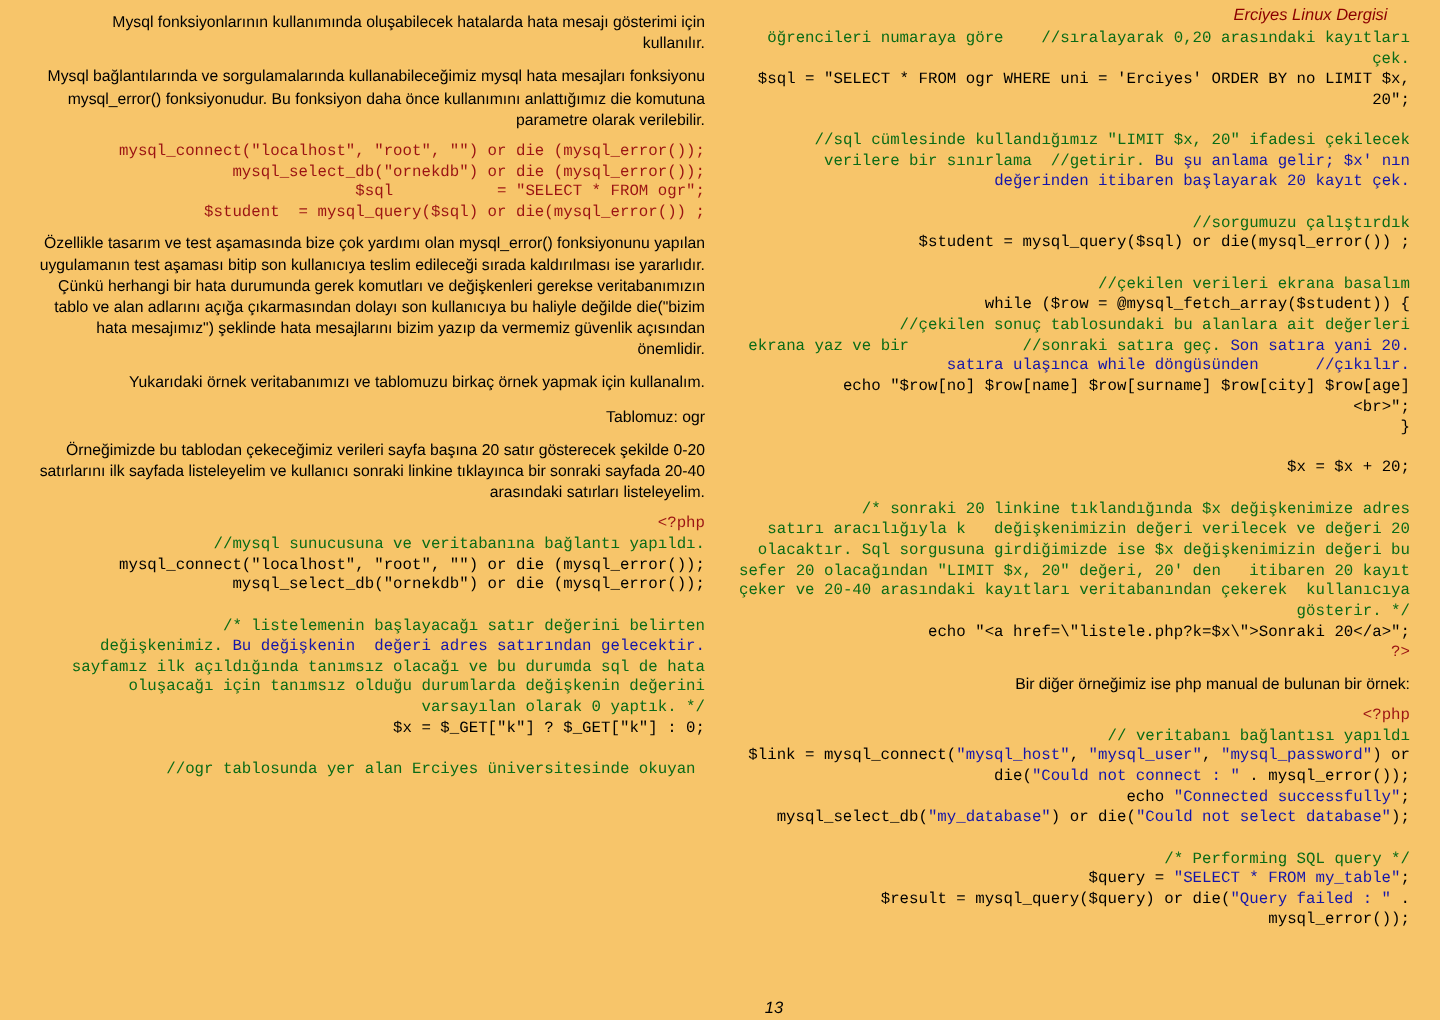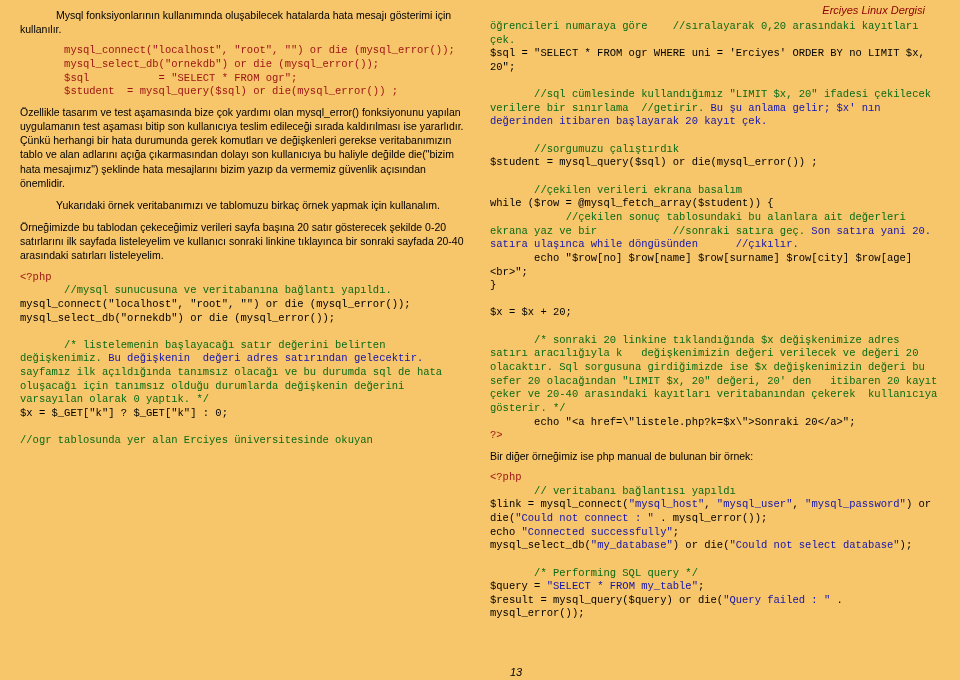--- a/index.html
+++ b/index.html
@@ -15,20 +15,21 @@
   }
   .page {
     display: flex;
     gap: 20px;
     padding: 8px 20px 0 20px;
     position: relative;
   }
   .col {
     flex: 1;
     line-height: 1.35;
+    text-align: right;
   }
   .header-right {
     position: absolute;
     right: 35px;
     top: 4px;
     color: #8b0000;
     font-style: italic;
     font-family: 'Trebuchet MS', sans-serif;
     font-size: 11px;
   }
@@ -57,30 +58,32 @@
 </style>
 </head>
 <body>
 
 <div class="header-right">Erciyes Linux Dergisi</div>
 
 <div class="page">
 
   <div class="col">
     <p class="indent">Mysql fonksiyonlarının kullanımında oluşabilecek hatalarda hata mesajı gösterimi için kullanılır.</p>
+    <p>Mysql bağlantılarında ve sorgulamalarında kullanabileceğimiz mysql hata mesajları fonksiyonu mysql_error() fonksiyonudur. Bu fonksiyon daha önce kullanımını anlattığımız die komutuna parametre olarak verilebilir.</p>
 
     <pre class="red"><span>       mysql_connect("localhost", "root", "") or die (mysql_error());</span>
 <span>       mysql_select_db("ornekdb") or die (mysql_error());</span>
 <span>       $sql           = "SELECT * FROM ogr";</span>
 <span>       $student  = mysql_query($sql) or die(mysql_error()) ;</span></pre>
 
     <p>Özellikle tasarım ve test aşamasında bize çok yardımı olan mysql_error() fonksiyonunu yapılan uygulamanın test aşaması bitip son kullanıcıya teslim edileceği sırada kaldırılması ise yararlıdır. Çünkü herhangi bir hata durumunda gerek komutları ve değişkenleri gerekse veritabanımızın tablo ve alan adlarını açığa çıkarmasından dolayı son kullanıcıya bu haliyle değilde die("bizim hata mesajımız") şeklinde hata mesajlarını bizim yazıp da vermemiz güvenlik açısından önemlidir.</p>
 
     <p class="indent">Yukarıdaki örnek veritabanımızı ve tablomuzu birkaç örnek yapmak için kullanalım.</p>
 
+    <p><span style="display:inline-block;width:100px">Tablomuz</span><span>: ogr</span></p>
 
     <p>Örneğimizde bu tablodan çekeceğimiz verileri sayfa başına 20 satır gösterecek şekilde 0-20 satırlarını ilk sayfada listeleyelim ve kullanıcı sonraki linkine tıklayınca bir sonraki sayfada 20-40 arasındaki satırları listeleyelim.</p>
 
     <pre><span class="red">&lt;?php</span>
 <span class="green">       //mysql sunucusuna ve veritabanına bağlantı yapıldı.</span>
 <span>mysql_connect("localhost", "root", "") or die (mysql_error());</span>
 <span>mysql_select_db("ornekdb") or die (mysql_error());</span>
 
 <span class="green">       /* listelemenin başlayacağı satır değerini belirten değişkenimiz. </span><span class="dblue">Bu değişkenin  değeri adres satırından gelecektir. </span><span class="green">sayfamız ilk açıldığında tanımsız olacağı ve bu durumda sql de hata oluşacağı için tanımsız olduğu durumlarda değişkenin değerini   varsayılan olarak 0 yaptık. */</span>
 <span>$x = $_GET["k"] ? $_GET["k"] : 0;</span>

